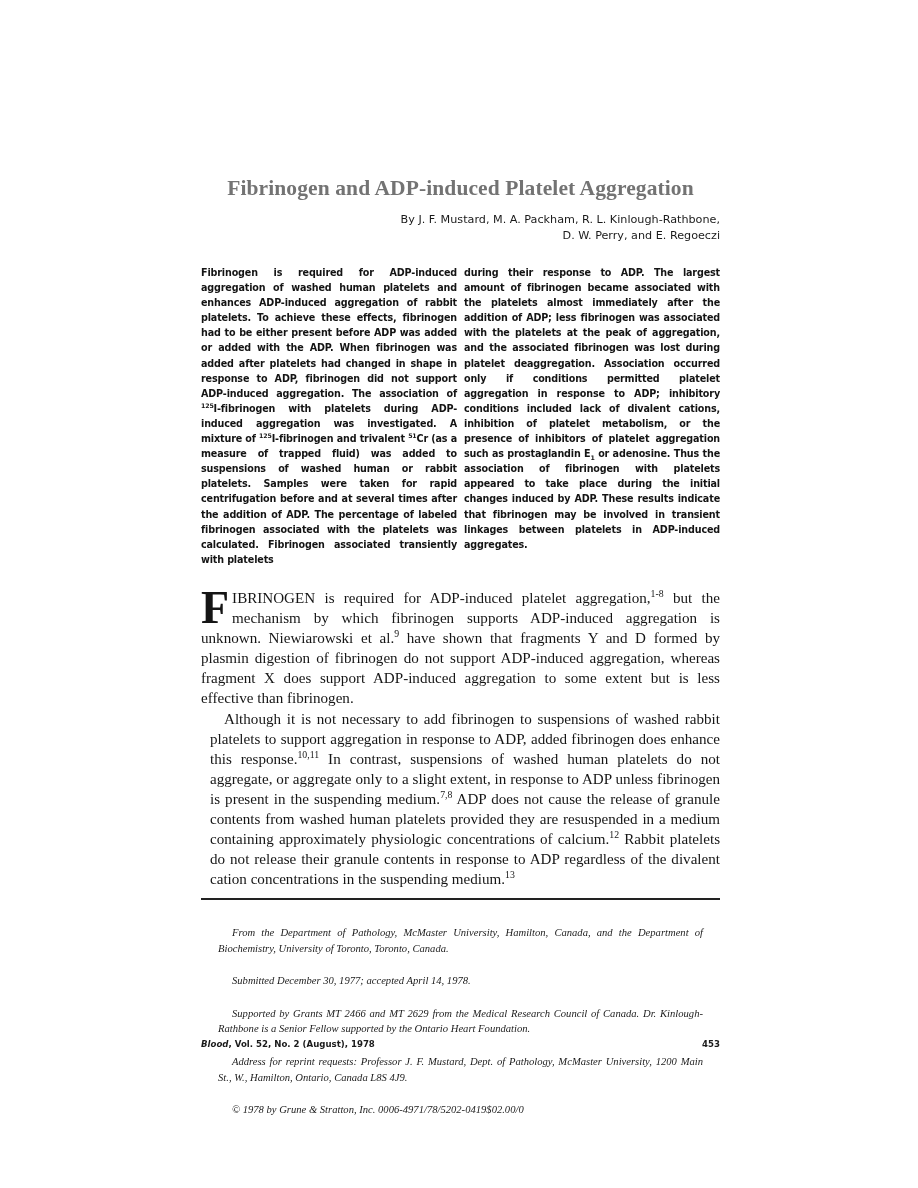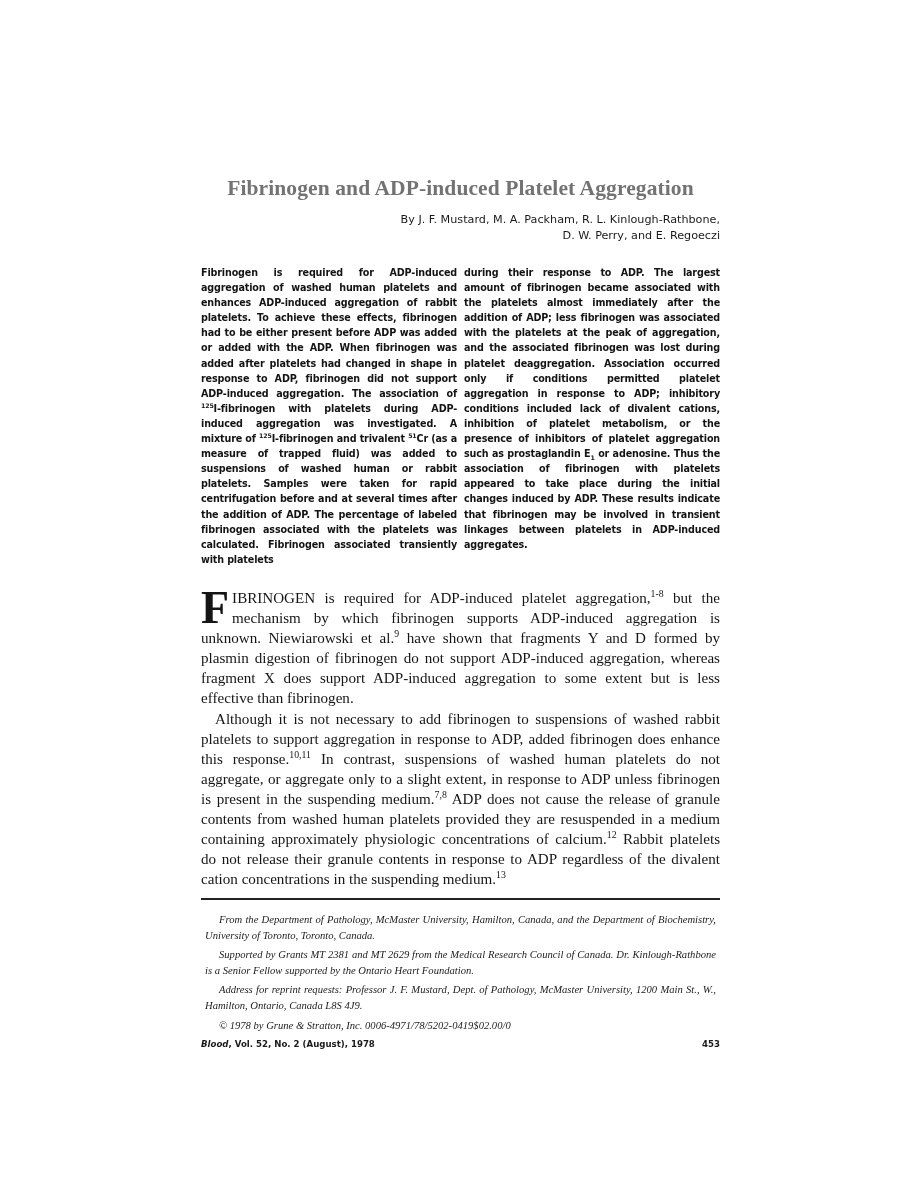--- a/index.html
+++ b/index.html
@@ -25,34 +25,34 @@
   }
   .abs-col p { margin: 0; }
   sup { font-size: 65%; line-height: 0; vertical-align: super; }
   sub { font-size: 65%; line-height: 0; vertical-align: sub; }
   .body {
     position: absolute; top: 588px; left: 0; width: 519px;
     font-family: "Liberation Serif", serif; font-size: 15.1px; line-height: 20.1px;
     text-align: justify; color: #151515;
   }
   .body p { margin: 0; }
-  .body p.indent { text-indent: 14px; }
+  .body p.indent { text-indent: 14px; margin-left: 9px; }
   .dropcap {
     float: left; font-family: "Liberation Serif", serif; font-weight: bold;
     font-size: 46px; line-height: 36px; height: 36px; margin: 2px 3px 0 0; padding: 0;
   }
   .rule {
     position: absolute; top: 898px; left: 0; width: 519px; height: 1.5px; background: #222;
   }
   .footnotes {
     position: absolute; top: 908px; left: 0; width: 519px;
     font-family: "Liberation Serif", serif; font-style: italic; font-size: 10.6px; line-height: 15.6px;
     text-align: justify; color: #1b1b1b;
   }
-  .footnotes p { margin: 4px; text-indent: 14px; }
+  .footnotes p { margin: 17px; text-indent: 14px; }
   .footer {
     position: absolute; top: 1039px; left: 0; width: 519px;
     font-family: "DejaVu Sans", sans-serif; font-weight: bold; font-size: 8.6px; color: #1a1a1a;
     display: flex; justify-content: space-between;
   }
   .footer .journal i { font-style: italic; }
 </style>
 </head>
 <body>
 
@@ -76,21 +76,22 @@
 
   <div class="body">
     <p><span class="dropcap">F</span><span>IBRINOGEN</span><span> is required for ADP-induced platelet aggregation,</span><sup>1-8</sup><span> but the mechanism by which fibrinogen supports ADP-induced aggregation is unknown. Niewiarowski et al.</span><sup>9</sup><span> have shown that fragments Y and D formed by plasmin digestion of fibrinogen do not support ADP-induced aggregation, whereas fragment X does support ADP-induced aggregation to some extent but is less effective than fibrinogen.</span></p>
     <p class="indent"><span>Although it is not necessary to add fibrinogen to suspensions of washed rabbit platelets to support aggregation in response to ADP, added fibrinogen does enhance this response.</span><sup>10,11</sup><span> In contrast, suspensions of washed human platelets do not aggregate, or aggregate only to a slight extent, in response to ADP unless fibrinogen is present in the suspending medium.</span><sup>7,8</sup><span> ADP does not cause the release of granule contents from washed human platelets provided they are resuspended in a medium containing approximately physiologic concentrations of calcium.</span><sup>12</sup><span> Rabbit platelets do not release their granule contents in response to ADP regardless of the divalent cation concentrations in the suspending medium.</span><sup>13</sup></p>
   </div>
 
   <div class="rule"></div>
 
   <div class="footnotes">
     <p>From the Department of Pathology, McMaster University, Hamilton, Canada, and the Department of Biochemistry, University of Toronto, Toronto, Canada.</p>
-    <p>Supported by Grants MT 2381 and MT 2629 from the Medical Research Council of Canada. Dr. Kinlough-Rathbone is a Senior Fellow supported by the Ontario Heart Foundation.</p>
+    <p>Submitted December 30, 1977; accepted April 14, 1978.</p>
+    <p>Supported by Grants MT 2466 and MT 2629 from the Medical Research Council of Canada. Dr. Kinlough-Rathbone is a Senior Fellow supported by the Ontario Heart Foundation.</p>
     <p>Address for reprint requests: Professor J. F. Mustard, Dept. of Pathology, McMaster University, 1200 Main St., W., Hamilton, Ontario, Canada L8S 4J9.</p>
     <p>© 1978 by Grune &amp; Stratton, Inc. 0006-4971/78/5202-0419$02.00/0</p>
   </div>
 
   <div class="footer">
     <span class="journal"><i>Blood</i><span>, Vol. 52, No. 2 (August), 1978</span></span>
     <span>453</span>
   </div>
 
 </div>

